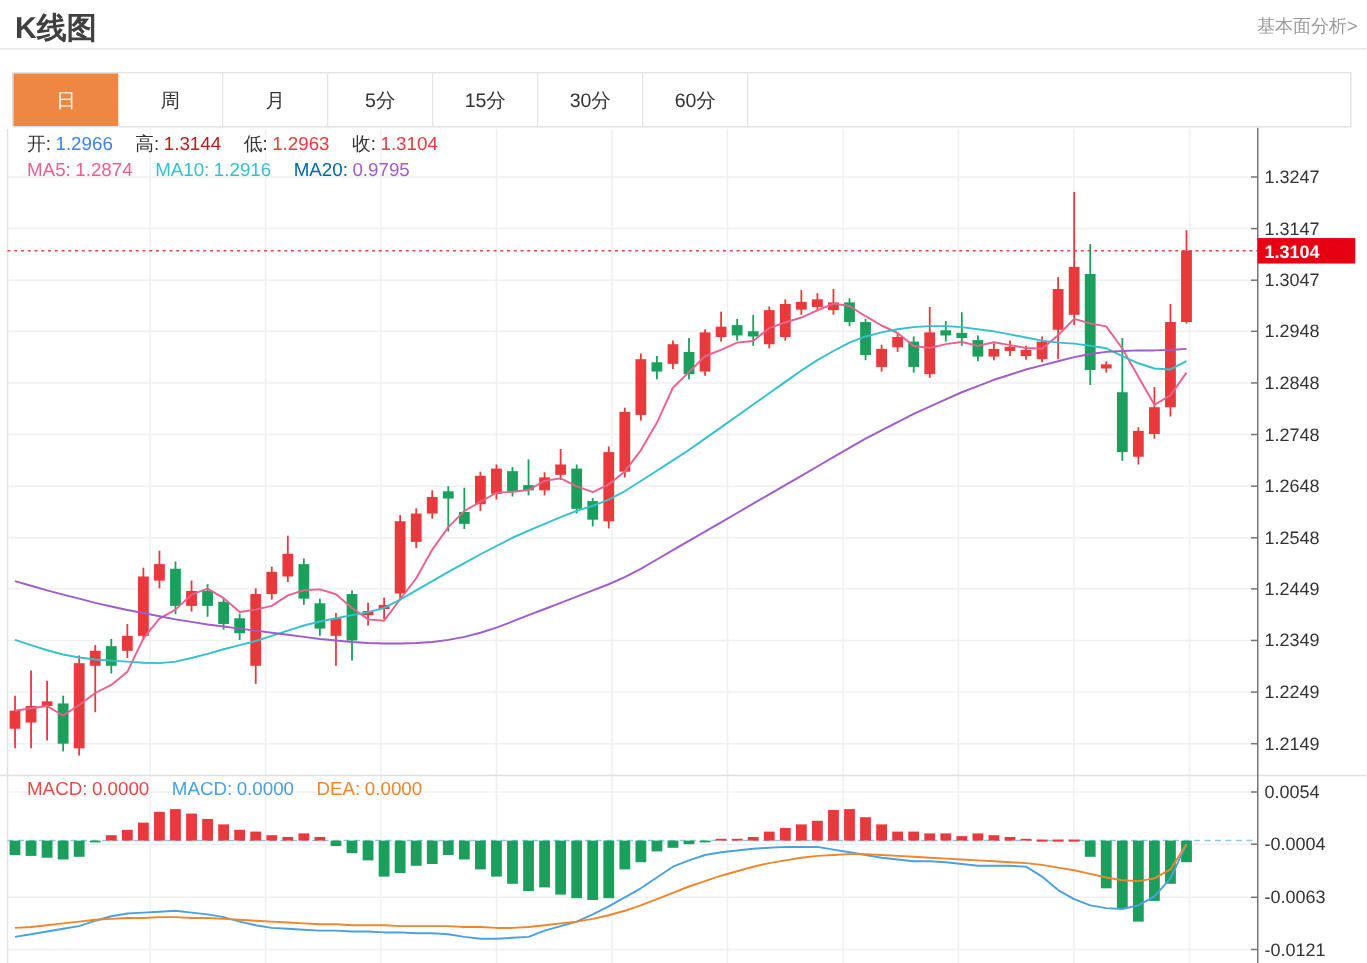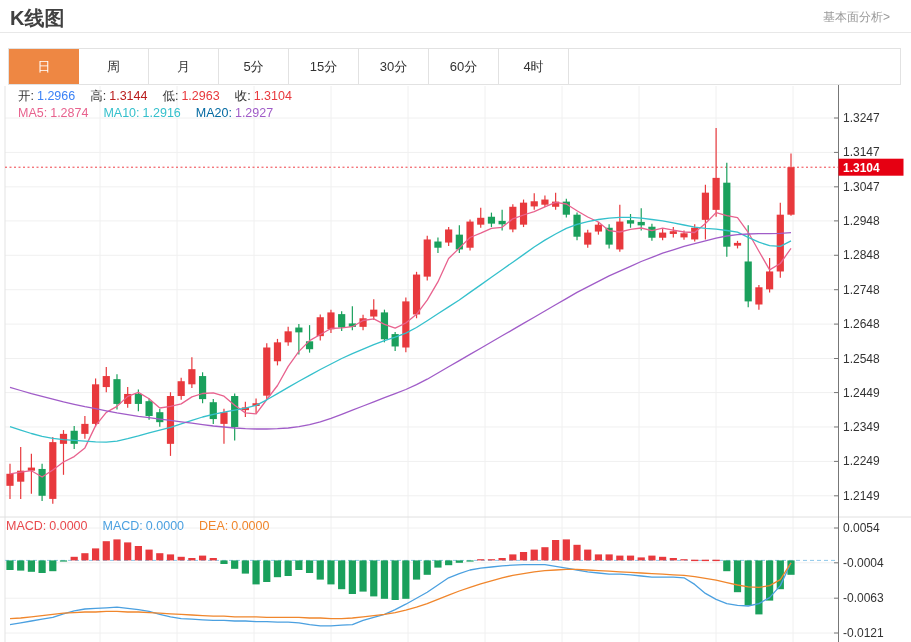--- a/index.html
+++ b/index.html
@@ -1,21 +1,21 @@
 <!DOCTYPE html>
 <html><head>
 <meta charset="utf-8">
 <style>
   html,body{margin:0;padding:0;}
   body{
     width:911px;height:642px;position:relative;overflow:hidden;
     background:#fff;font-family:"Liberation Sans",sans-serif;
   }
   .hdr-title{position:absolute;left:10px;top:5px;font-size:20px;font-weight:bold;color:#404040;}
-  .hdr-link{position:absolute;right:21px;top:9px;font-size:12px;color:#999;cursor:pointer;}
+  .hdr-link{position:absolute;right:6px;top:9px;font-size:12px;color:#999;cursor:pointer;}
   .hdr-rule{position:absolute;left:0;top:32px;width:911px;height:1px;background:#e8e8e8;}
   .tab-bar{
     position:absolute;left:8px;top:48px;width:893px;height:37px;
     display:flex;border:1px solid #e2e2e2;box-sizing:border-box;background:#fff;
   }
   .tab{
     width:70px;box-sizing:border-box;border-right:1px solid #e2e2e2;
     display:flex;align-items:center;justify-content:center;
     font-size:13px;color:#333;cursor:pointer;background:#fff;flex:0 0 70px;
   }
@@ -339,32 +339,31 @@
 <div class="hdr-rule"></div>
 
 <div class="tab-bar">
     <div class="tab selected" style="background: rgb(238, 135, 67);">日</div>
     <div class="tab">周</div>
     <div class="tab">月</div>
     <div class="tab">5分</div>
     <div class="tab">15分</div>
     <div class="tab">30分</div>
     <div class="tab">60分</div>
-    <div class="tab">4时</div>
     <div class="tab-filler"></div>
   </div>
 
 <div class="info-row" style="left:18px;top:89px;">
     <span class="pair"><span class="lbl" style="color: rgb(51, 51, 51);">开:</span><span style="color: #3b82f6;">1.2966</span></span>
     <span class="pair"><span class="lbl" style="color: rgb(51, 51, 51);">高:</span><span style="color: #b91c1c;">1.3144</span></span>
     <span class="pair"><span class="lbl" style="color: rgb(51, 51, 51);">低:</span><span style="color: rgb(232, 57, 61);">1.2963</span></span>
     <span class="pair"><span class="lbl" style="color: rgb(51, 51, 51);">收:</span><span style="color: rgb(232, 57, 61);">1.3104</span></span>
   </div>
 <div class="info-row" style="left:18px;top:106px;">
     <span class="pair"><span class="lbl" style="color: rgb(232, 98, 142);">MA5:</span><span style="color: rgb(232, 98, 142);">1.2874</span></span>
     <span class="pair"><span class="lbl" style="color: rgb(53, 192, 204);">MA10:</span><span style="color: rgb(53, 192, 204);">1.2916</span></span>
-    <span class="pair"><span class="lbl" style="color: #0369a1;">MA20:</span><span style="color: rgb(160, 92, 200);">1.2927</span></span>
+    <span class="pair"><span class="lbl" style="color: #0369a1;">MA20:</span><span style="color: rgb(160, 92, 200);">0.9795</span></span>
   </div>
-<div class="info-row" style="left:6px;top:519px;">
+<div class="info-row" style="left:18px;top:519px;">
     <span class="pair"><span class="lbl" style="color: rgb(232, 73, 77);">MACD:</span><span style="color: rgb(232, 73, 77);">0.0000</span></span>
     <span class="pair"><span class="lbl" style="color: rgb(75, 160, 224);">MACD:</span><span style="color: rgb(75, 160, 224);">0.0000</span></span>
     <span class="pair"><span class="lbl" style="color: rgb(240, 134, 44);">DEA:</span><span style="color: rgb(240, 134, 44);">0.0000</span></span>
   </div>
 
 </body></html>

